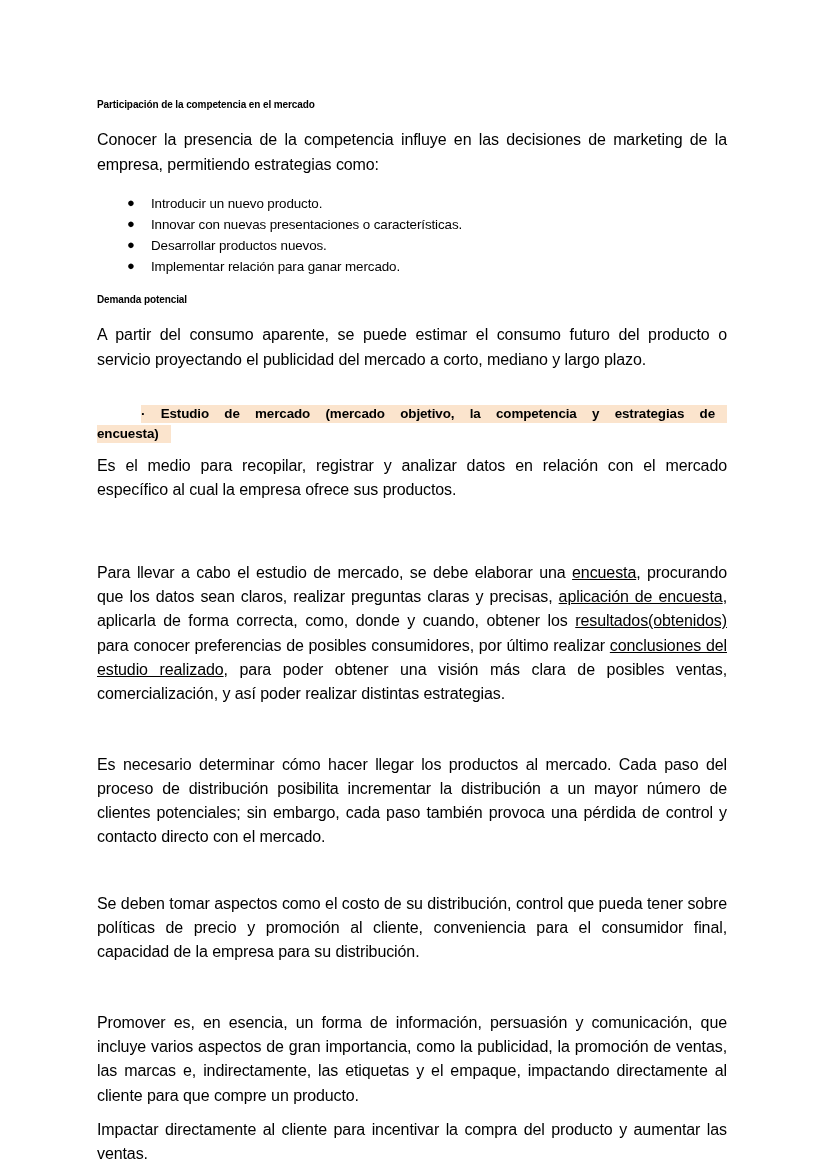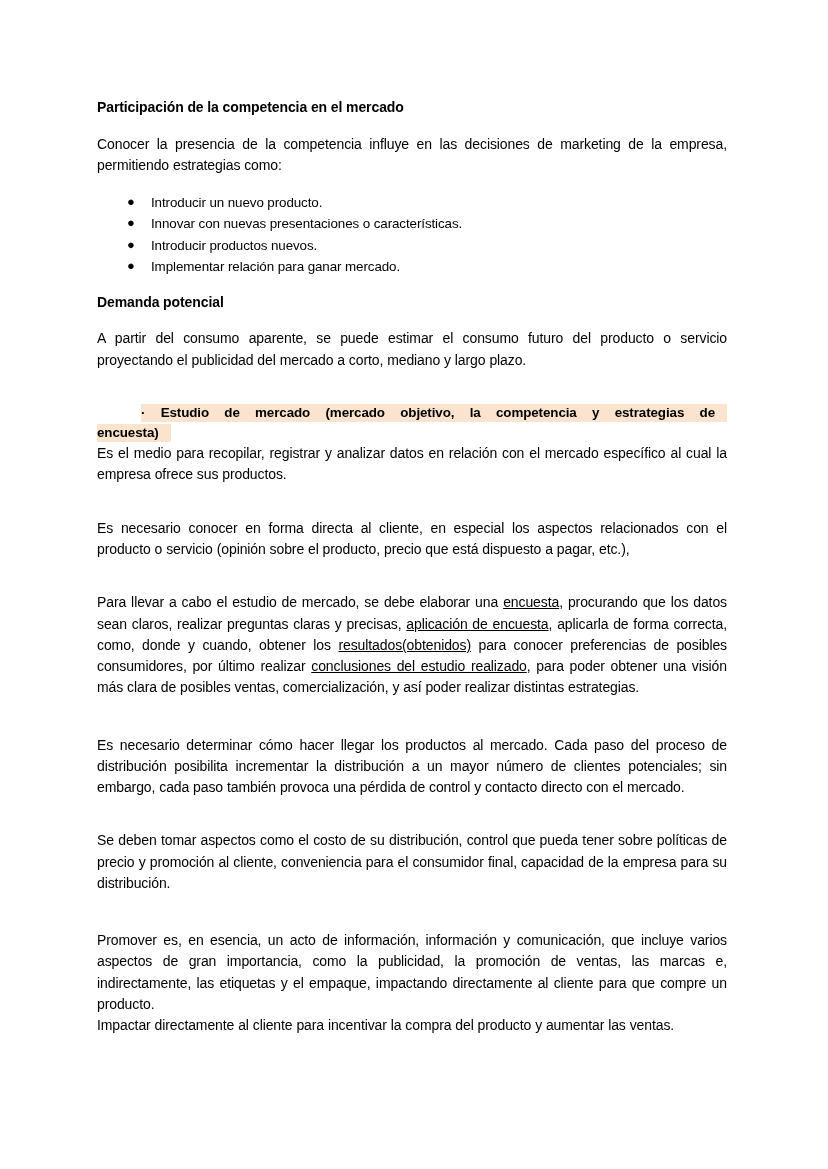--- a/index.html
+++ b/index.html
@@ -23,31 +23,31 @@
   }
   .content {
     position: absolute;
     left: 97px;
     top: 98px;
     width: 630px;
   }
 
   
   .h-bold {
-    font-size: 14px;
+    font-size: 10px;
     font-weight: bold;
     line-height: 1.42;
     margin: 0 0 16px 0;
     letter-spacing: -0.1px;
   }
   .para {
-    font-size: 14px;
+    font-size: 16px;
     line-height: 1.52;
     text-align: justify;
-    margin: 0 0 16px 0;
+    margin: 10px 0 16px 0;
     letter-spacing: -0.1px;
     word-spacing: 0.1px;
   }
   .para.tight { margin-bottom: 0; }
   .para.last { margin-bottom: 0; }
 
   ul.bullets {
     list-style: none;
     margin: 0 0 16px 0;
     padding: 0;
@@ -116,57 +116,56 @@
       <li>
         <span class="dot">●</span>
         <span>Introducir un nuevo producto.</span>
       </li>
       <li>
         <span class="dot">●</span>
         <span>Innovar con nuevas presentaciones o características.</span>
       </li>
       <li>
         <span class="dot">●</span>
-        <span>Introducir productos nuevos.</span>
+        <span>Desarrollar productos nuevos.</span>
       </li>
       <li>
         <span class="dot">●</span>
         <span>Implementar relación para ganar mercado.</span>
       </li>
     </ul>
 
     <h2 class="h-bold">Demanda potencial</h2>
 
     <p class="para">A partir del consumo aparente, se puede estimar el consumo futuro del producto o servicio proyectando el publicidad del mercado a corto, mediano y largo plazo.</p>
 
     <div class="spacer-sm"></div>
 
     <p class="hl-head indented justify-block force"><span class="hl">· Estudio de mercado (mercado objetivo, la competencia y estrategias de</span></p>
     <p class="hl-head"><span class="hl">encuesta)</span></p>
 
     <p class="para">Es el medio para recopilar, registrar y analizar datos en relación con el mercado específico al cual la empresa ofrece sus productos.</p>
 
     <div class="spacer-sm"></div>
 
-    <p class="para">Es necesario conocer en forma directa al cliente, en especial los aspectos relacionados con el producto o servicio (opinión sobre el producto, precio que está dispuesto a pagar, etc.),</p>
 
     <div class="spacer-sm"></div>
 
     <p class="para"><span>Para llevar a cabo el estudio de mercado, se debe elaborar una </span><u class="ul">encuesta</u><span>, procurando que los datos sean claros, realizar preguntas claras y precisas, </span><u class="ul">aplicación de encuesta</u><span>, aplicarla de forma correcta, como, donde y cuando, obtener los </span><u class="ul">resultados(obtenidos)</u><span> para conocer preferencias de posibles consumidores, por último realizar </span><u class="ul">conclusiones del estudio realizado</u><span>, para poder obtener una visión más clara de posibles ventas, comercialización, y así poder realizar distintas estrategias.</span></p>
 
     <div class="spacer-md"></div>
 
 
     <p class="para">Es necesario determinar cómo hacer llegar los productos al mercado. Cada paso del proceso de distribución posibilita incrementar la distribución a un mayor número de clientes potenciales; sin embargo, cada paso también provoca una pérdida de control y contacto directo con el mercado.</p>
 
     <div class="spacer-sm"></div>
 
     <p class="para">Se deben tomar aspectos como el costo de su distribución, control que pueda tener sobre políticas de precio y promoción al cliente, conveniencia para el consumidor final, capacidad de la empresa para su distribución.</p>
 
     <div class="spacer-md"></div>
 
 
-    <p class="para tight">Promover es, en esencia, un acto de información, información y comunicación, que incluye varios aspectos de gran importancia, como la publicidad, la promoción de ventas, las marcas e, indirectamente, las etiquetas y el empaque, impactando directamente al cliente para que compre un producto.</p>
+    <p class="para tight">Promover es, en esencia, un forma de información, persuasión y comunicación, que incluye varios aspectos de gran importancia, como la publicidad, la promoción de ventas, las marcas e, indirectamente, las etiquetas y el empaque, impactando directamente al cliente para que compre un producto.</p>
 
     <p class="para last">Impactar directamente al cliente para incentivar la compra del producto y aumentar las ventas.</p>
 
   </div>
 </div>
 
 </body></html>

